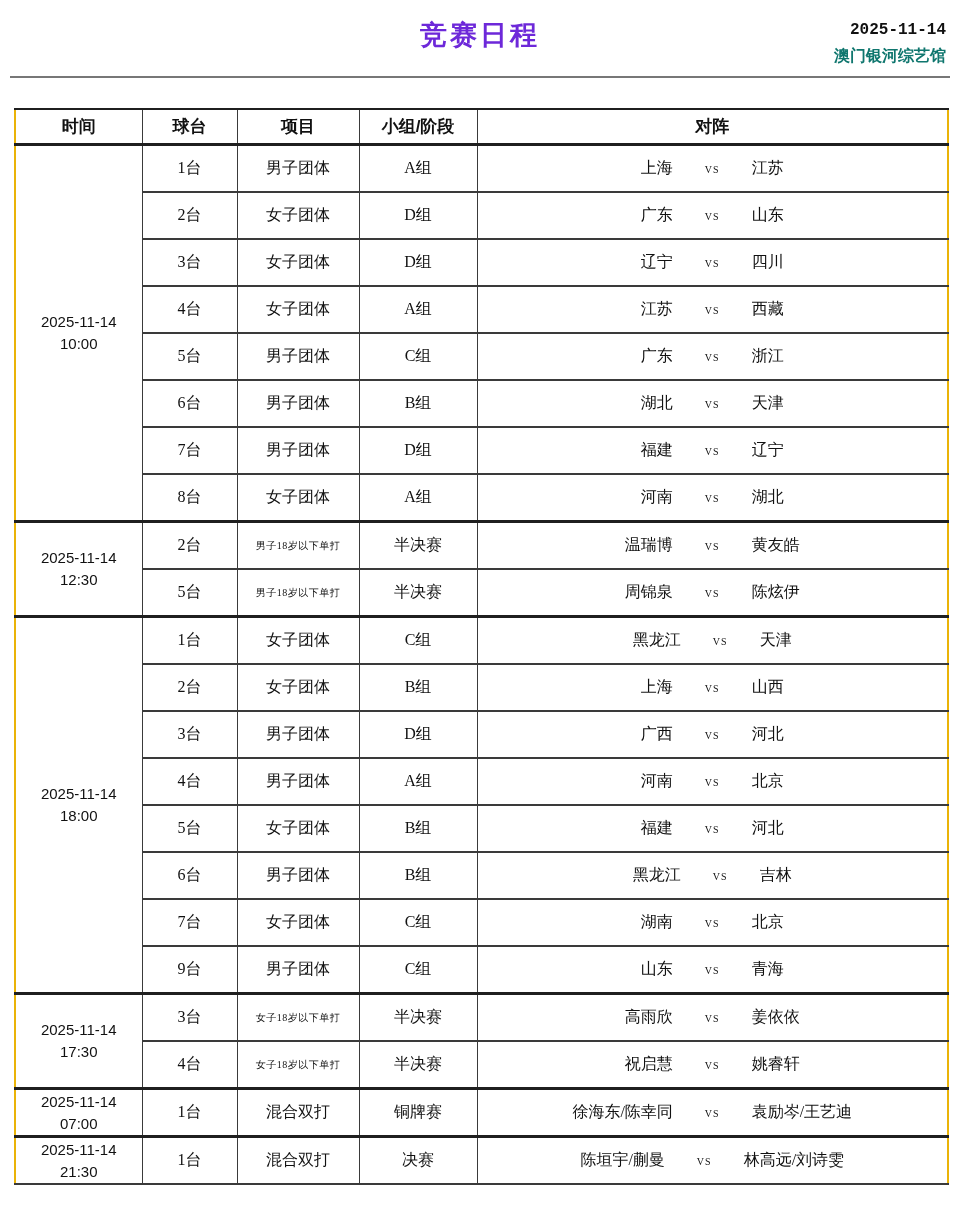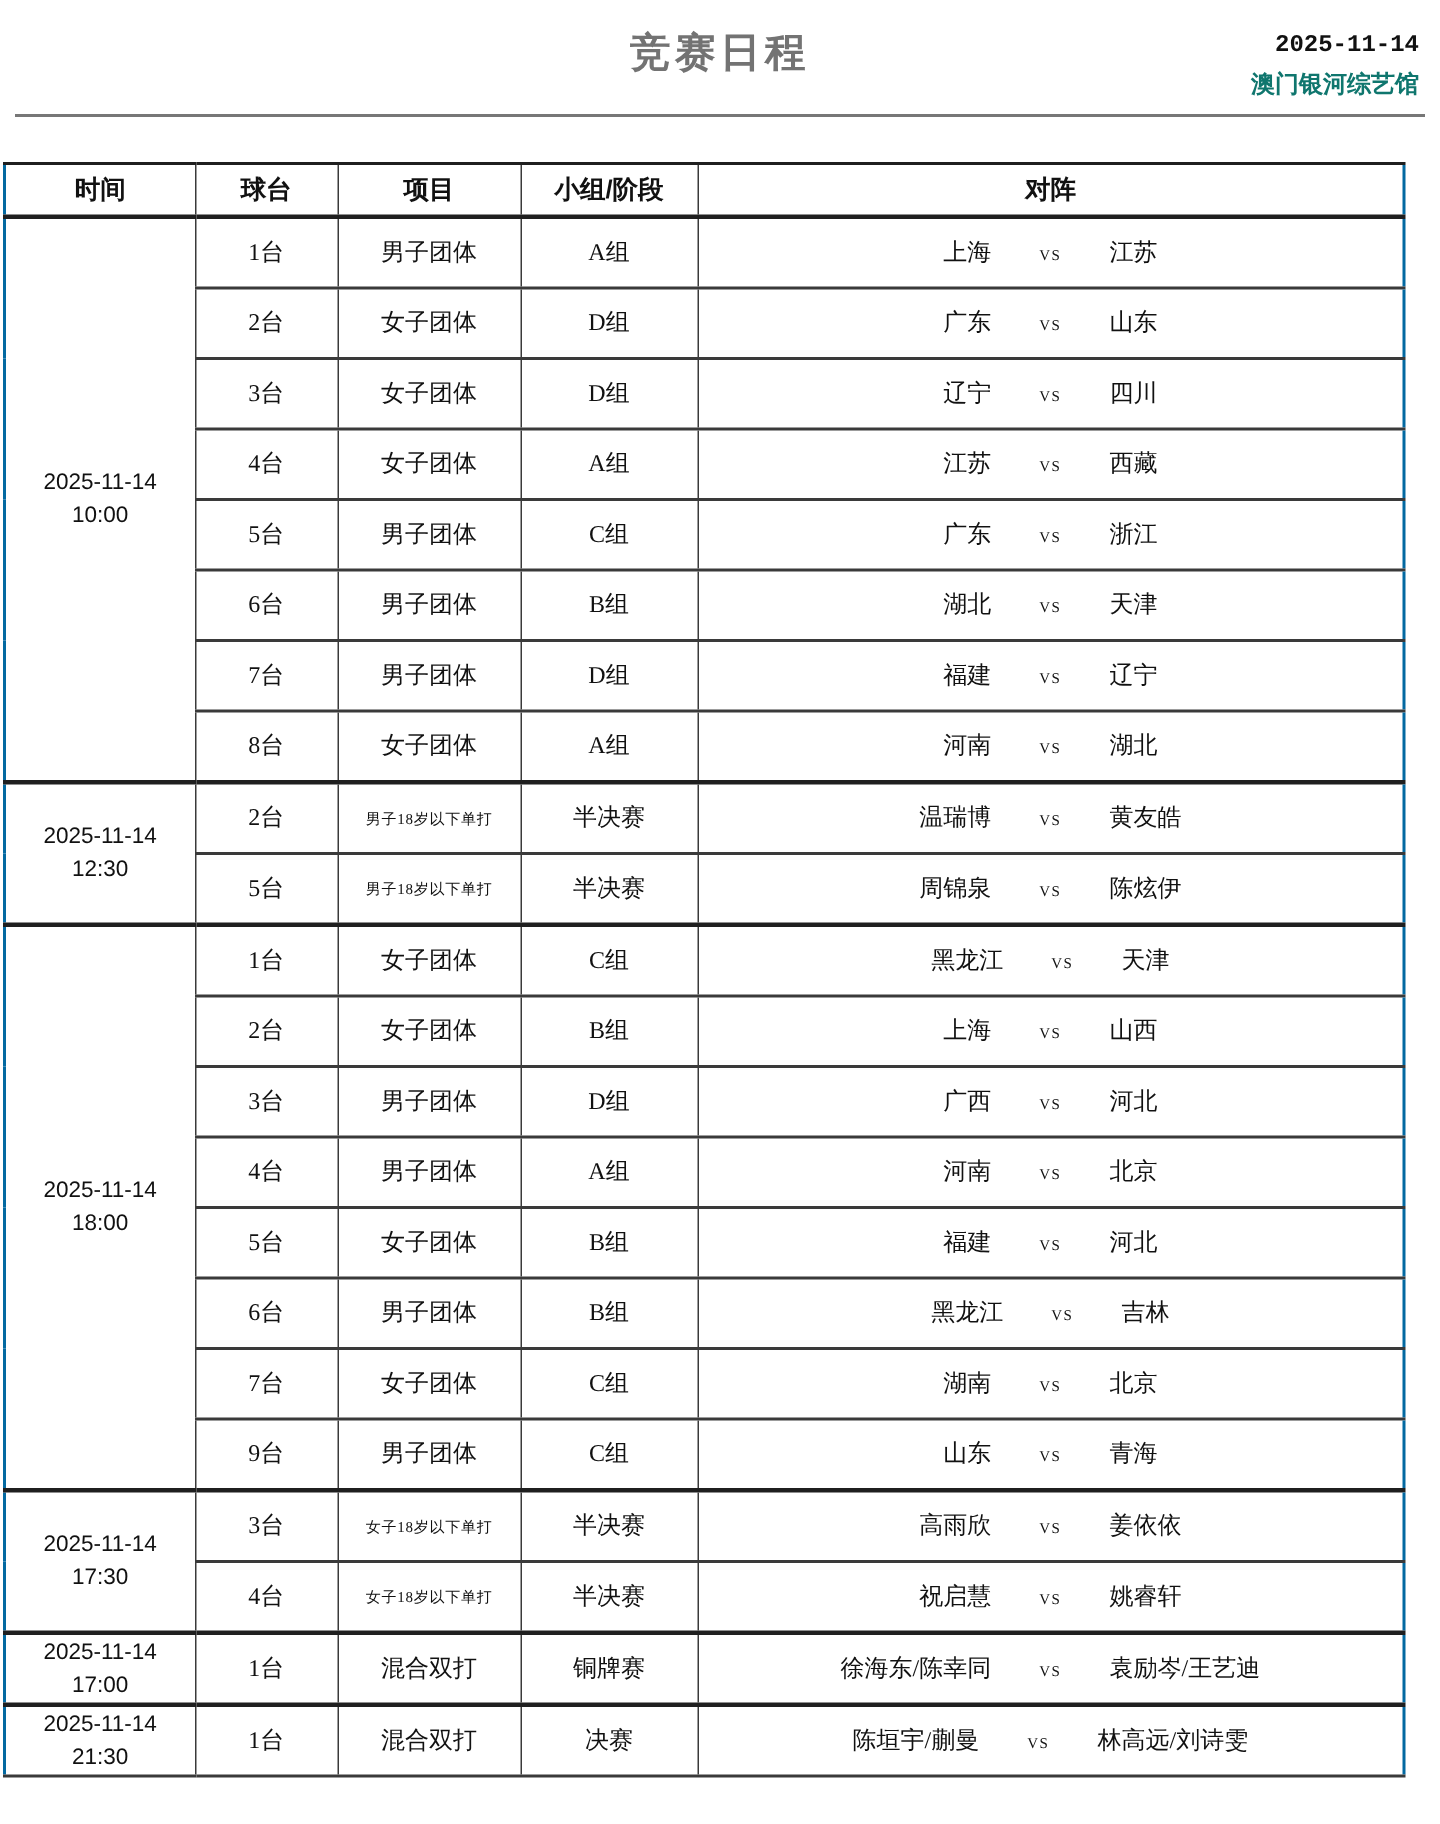--- a/index.html
+++ b/index.html
@@ -26,21 +26,21 @@
   .doc-title {
     position: absolute;
     left: 0;
     right: 0;
     top: 17px;
     text-align: center;
     font-family: "Liberation Sans", sans-serif;
     font-size: 27px;
     font-weight: 700;
     letter-spacing: 3px;
-    color: #737373;
+    color: #6d28d9;
   }
   .header-meta {
     position: absolute;
     top: 21px;
     right: 14px;
     text-align: right;
   }
   .meta-date {
     font-family: "Liberation Mono", "DejaVu Sans Mono", monospace;
     font-size: 16px;
@@ -59,23 +59,23 @@
     position: absolute;
     left: 10px;
     right: 10px;
     top: 76px;
     border-top: 2px solid #777777;
   }
   
   table.schedule {
     border-collapse: collapse;
     table-layout: fixed;
-    margin: 31px 0 0 2px;
+    margin: 31px 0 0 14px;
     width: 933px;
-    border: 2px solid #0369a1;
+    border: 2px solid #eab308;
   }
   col.c-time   { width: 127px; }
   col.c-table  { width: 95px;  }
   col.c-event  { width: 122px; }
   col.c-stage  { width: 118px; }
   col.c-match  { width: 471px; }
 
   th, td {
     border: 1px solid #3a3a3a;
     text-align: center;
@@ -366,21 +366,21 @@
           <td class="stage-cell">半决赛</td>
           <td class="match-cell"><span class="match-wrap">
               <span class="home">祝启慧</span>
               <span class="vs">VS</span>
               <span class="away">姚睿轩</span>
             </span></td>
         </tr>
         <tr class="group-start">
           <td class="time-cell" rowspan="1">
             <div class="session-date">2025-11-14</div>
-            <div class="session-time">17:00</div>
+            <div class="session-time">07:00</div>
           </td>
           <td class="tableno-cell">1台</td>
           <td class="event-cell">混合双打</td>
           <td class="stage-cell">铜牌赛</td>
           <td class="match-cell"><span class="match-wrap">
               <span class="home">徐海东/陈幸同</span>
               <span class="vs">VS</span>
               <span class="away">袁励岑/王艺迪</span>
             </span></td>
         </tr>

